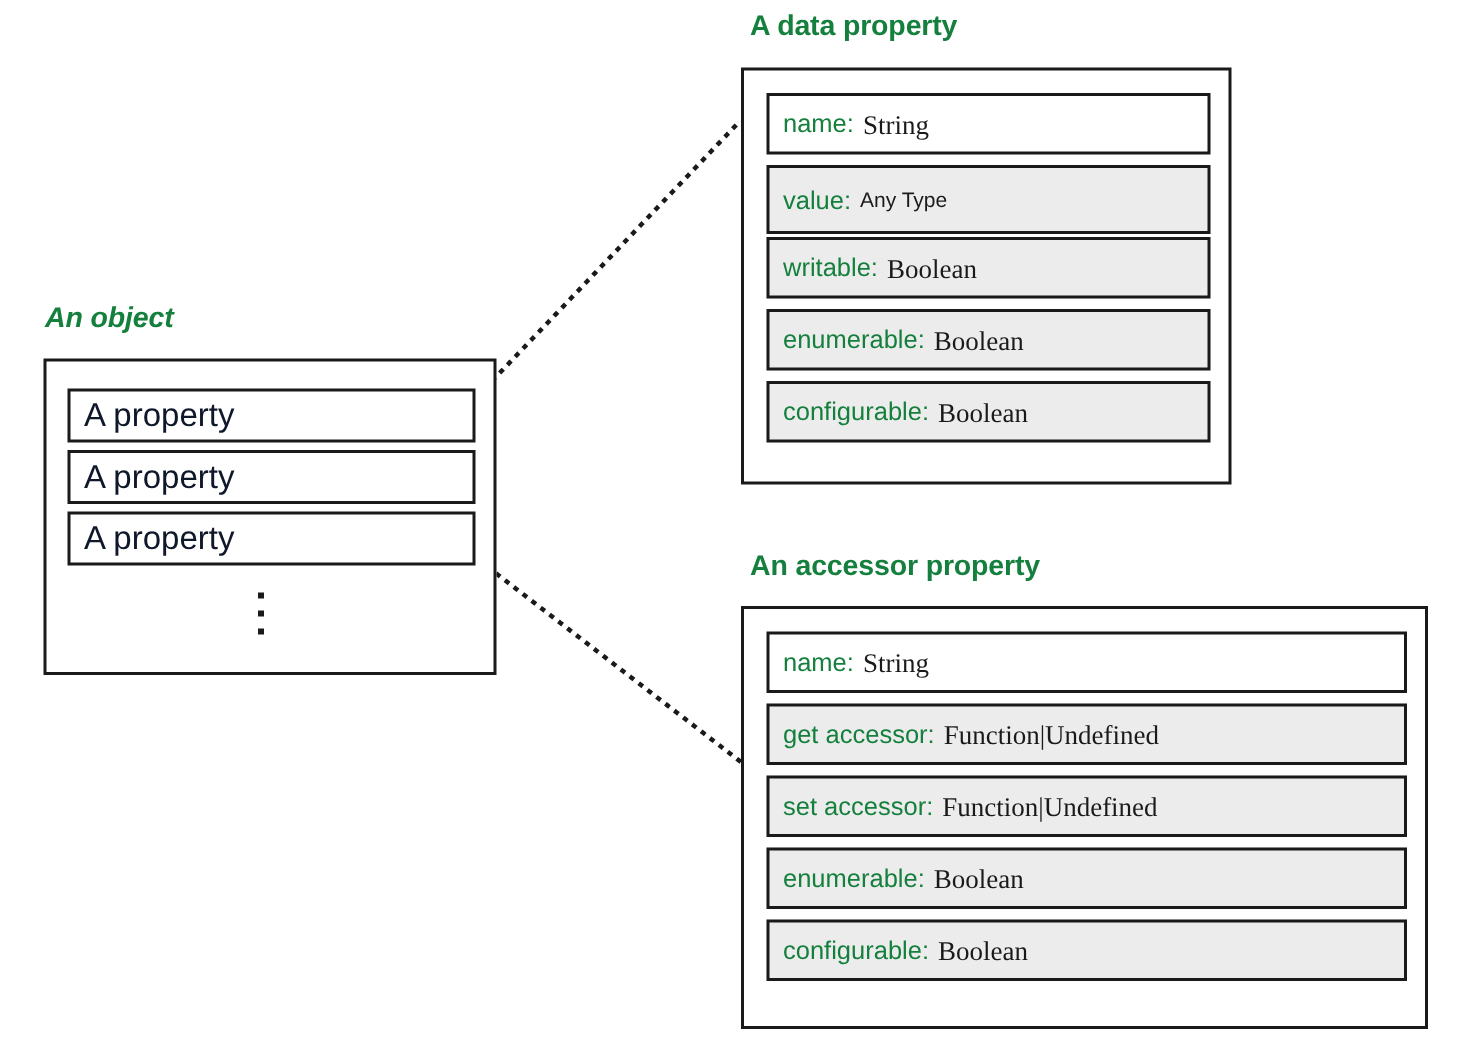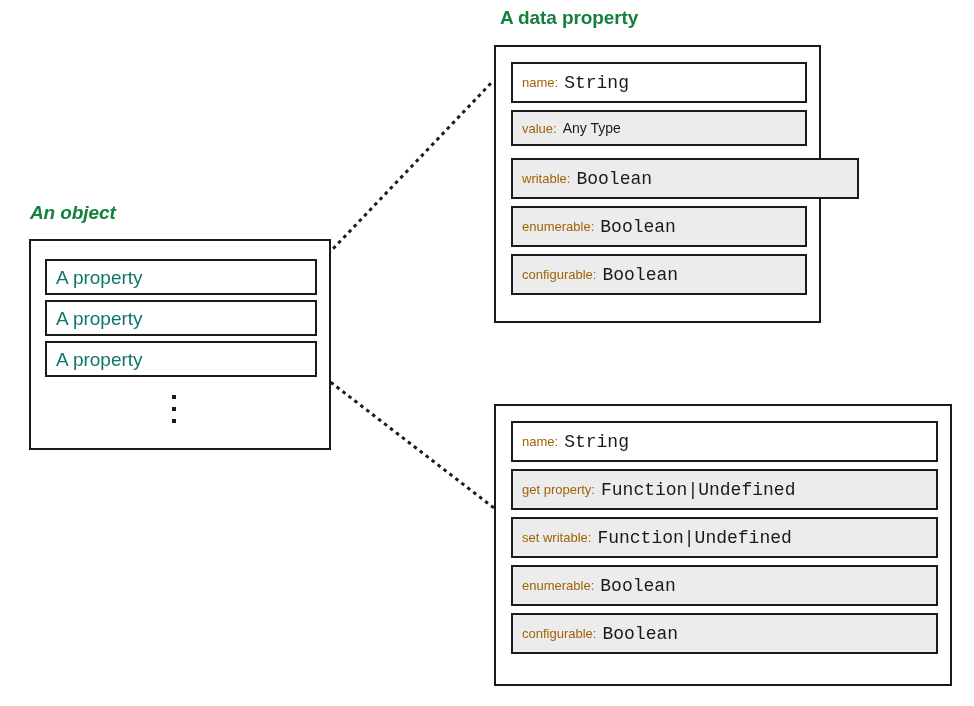--- a/index.html
+++ b/index.html
@@ -59,42 +59,42 @@
     align-items: center;
     padding-left: 9px;
     white-space: nowrap;
     overflow: hidden;
   }
   .row.white  { background: #ffffff; }
   .row.shaded { background: #ececec; }
 
   .row .label {
     font-family: "Liberation Sans", sans-serif;
-    font-size: 13px;
-    line-height: 1;
-    color: #a16207;
+    font-size: 17px;
+    line-height: 1;
+    color: #15803d;
   }
   .row .value {
-    font-family: Liberation Mono, monospace;
+    font-family: Liberation Serif, serif;
     font-size: 18px;
     line-height: 1;
     color: #1a1a1a;
     margin-left: 6px;
   }
   .row .value.sans {
     font-family: "Liberation Sans", sans-serif;
     font-size: 14px;
   }
 
   
   .row .plain {
     font-family: "Liberation Sans", sans-serif;
-    font-size: 19px;
-    line-height: 1;
-    color: #0f766e;
+    font-size: 22px;
+    line-height: 1;
+    color: #0f172a;
   }
 
   
   .vdots {
     position: absolute;
     display: flex;
     flex-direction: column;
     align-items: center;
     justify-content: space-between;
   }
@@ -140,56 +140,57 @@
 
   <div class="group-title" style="left:500px; top:8px;">A data property</div>
 
   <div class="outer-box" style="left:494px; top:45px; width:327px; height:278px;">
 
     <div class="row white" style="left:15px; top:15px; width:296px; height:41px;">
       <span class="label">name:</span>
       <span class="value">String</span>
     </div>
 
-    <div class="row shaded" style="left:15px; top:63px; width:296px; height:36px;">
+    <div class="row shaded" style="left:15px; top:63px; width:296px; height:46px;">
       <span class="label">value:</span>
       <span class="value sans">Any Type</span>
     </div>
 
-    <div class="row shaded" style="left:15px; top:111px; width:348px; height:41px;text-align:right;">
+    <div class="row shaded" style="left:15px; top:111px; width:296px; height:41px;text-align:right;">
       <span class="label">writable:</span>
       <span class="value">Boolean</span>
     </div>
 
     <div class="row shaded" style="left:15px; top:159px; width:296px; height:41px;">
       <span class="label">enumerable:</span>
       <span class="value">Boolean</span>
     </div>
 
     <div class="row shaded" style="left:15px; top:207px; width:296px; height:41px;">
       <span class="label">configurable:</span>
       <span class="value">Boolean</span>
     </div>
   </div>
 
+  <div class="group-title" style="left:500px; top:368px;">An accessor property</div>
 
   <div class="outer-box" style="left:494px; top:404px; width:458px; height:282px;">
 
     <div class="row white" style="left:15px; top:15px; width:427px; height:41px;">
       <span class="label">name:</span>
       <span class="value">String</span>
     </div>
 
     <div class="row shaded" style="left:15px; top:63px; width:427px; height:41px;">
-      <span class="label">get property:</span>
+      <span class="label">get accessor:</span>
       <span class="value">Function|Undefined</span>
     </div>
 
     <div class="row shaded" style="left:15px; top:111px; width:427px; height:41px;">
-      <span class="label">set writable:</span>
+      <span class="label">set accessor:</span>
       <span class="value">Function|Undefined</span>
     </div>
 
     <div class="row shaded" style="left:15px; top:159px; width:427px; height:41px;">
       <span class="label">enumerable:</span>
       <span class="value">Boolean</span>
     </div>
 
     <div class="row shaded" style="left:15px; top:207px; width:427px; height:41px;">
       <span class="label">configurable:</span>

